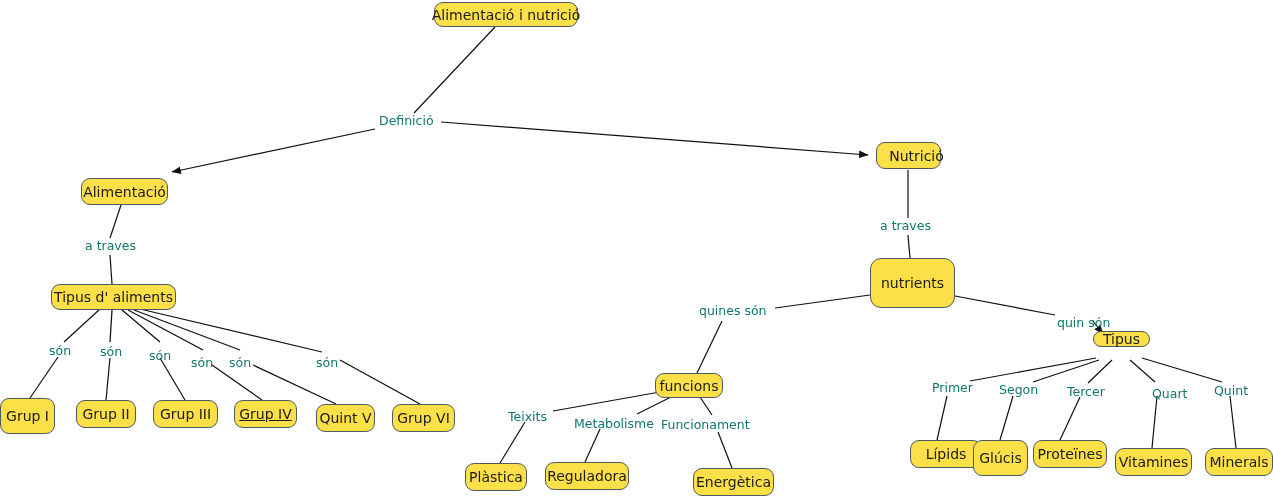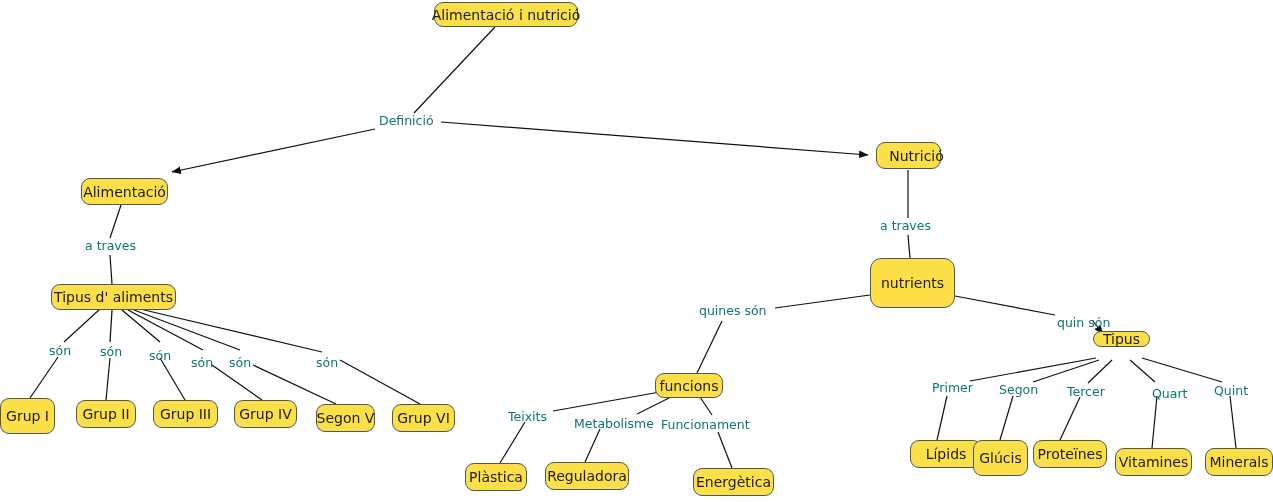--- a/index.html
+++ b/index.html
@@ -123,22 +123,22 @@
 
   <div class="node" style="left:876px; top:142px; width:65px; height:27px;padding-left:25px;">Nutrició</div>
 
   <div class="node big" style="left:870px; top:258px; width:85px; height:50px;">nutrients</div>
 
   <div class="node" style="left:51px; top:284px; width:125px; height:26px;">Tipus d' aliments</div>
 
   <div class="node" style="left:0px; top:398px; width:55px; height:36px;">Grup I</div>
   <div class="node" style="left:76px; top:400px; width:60px; height:28px;">Grup II</div>
   <div class="node" style="left:153px; top:400px; width:65px; height:28px;">Grup III</div>
-  <div class="node" style="left:234px; top:400px; width:63px; height:28px;">Grup IV</div>
-  <div class="node" style="left:316px; top:404px; width:59px; height:28px;">Segon V</div>
+  <div class="node" style="left:234px; top:400px; width:63px; height:28px;text-decoration:underline;">Grup IV</div>
+  <div class="node" style="left:316px; top:404px; width:59px; height:28px;">Quint V</div>
   <div class="node" style="left:392px; top:404px; width:63px; height:28px;border-radius:9px;">Grup VI</div>
 
   <div class="node" style="left:655px; top:373px; width:68px; height:25px;">funcions</div>
 
   <div class="node" style="left:465px; top:463px; width:62px; height:28px;">Plàstica</div>
   <div class="node" style="left:545px; top:462px; width:84px; height:28px;">Reguladora</div>
   <div class="node" style="left:693px; top:468px; width:81px; height:28px;">Energètica</div>
 
   <div class="node" style="left:1093px; top:331px; width:57px; height:16px;text-align:center;">Tipus</div>
 

